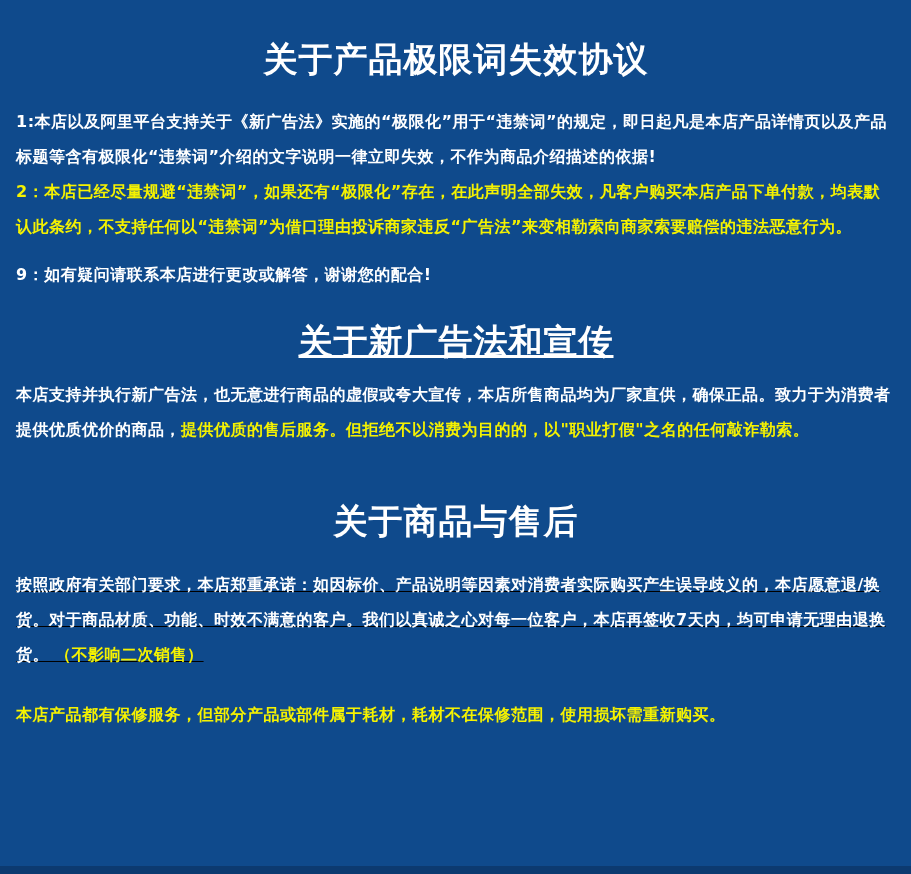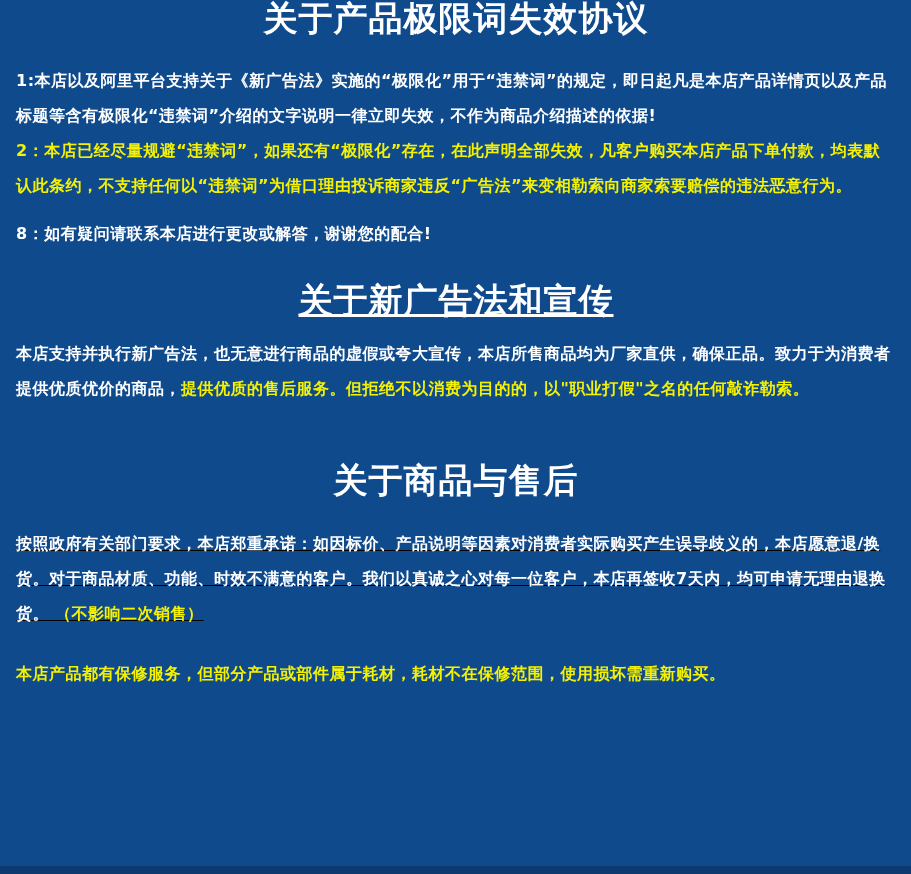--- a/index.html
+++ b/index.html
@@ -31,21 +31,21 @@
     margin: 0;
     font-size: 16px;
     line-height: 35px;
     text-align: left;
     letter-spacing: 0.5px;
   }
   .seg[data-color="white"]  { color: #ffffff; }
   .seg[data-color="yellow"] { color: #f5f200; }
 
   
-  .t1   { }
+  .t1   { padding-top: 41px; }
   .p1-1 { margin-top: 27px; }
   .p1-2 { }
   .p1-3 { margin-top: 13px; }
   .t2   { margin-top: 31px; text-decoration: underline; }
   .p2-1 { margin-top: 18px; }
   .t3   { margin-top: 56px; }
   .p3-1 { margin-top: 28px; text-decoration: underline; }
   .p3-2 { margin-top: 25px; }
 
   .footer-bar {
@@ -62,21 +62,21 @@
 
 <div class="content">
 
   <section>
     <h1 class="sec-title t1">关于产品极限词失效协议</h1>
 
     <p class="para p1-1"><span class="seg" data-color="white">1:本店以及阿里平台支持关于《新广告法》实施的“极限化”用于“违禁词”的规定，即日起凡是本店产品详情页以及产品标题等含有极限化“违禁词”介绍的文字说明一律立即失效，不作为商品介绍描述的依据!</span></p>
 
     <p class="para p1-2"><span class="seg" data-color="yellow">2：本店已经尽量规避“违禁词”，如果还有“极限化”存在，在此声明全部失效，凡客户购买本店产品下单付款，均表默认此条约，不支持任何以“违禁词”为借口理由投诉商家违反“广告法”来变相勒索向商家索要赔偿的违法恶意行为。</span></p>
 
-    <p class="para p1-3"><span class="seg" data-color="white">8：如有疑问请联系本店进行更改或解答，谢谢您的配合!</span></p>
+    <p class="para p1-3"><span class="seg" data-color="white">9：如有疑问请联系本店进行更改或解答，谢谢您的配合!</span></p>
   </section>
 
   <section>
     <h1 class="sec-title t2">关于新广告法和宣传</h1>
 
     <p class="para p2-1"><span class="seg" data-color="white">本店支持并执行新广告法，也无意进行商品的虚假或夸大宣传，本店所售商品均为厂家直供，确保正品。致力于为消费者提供优质优价的商品，</span><span class="seg" data-color="yellow">提供优质的售后服务。但拒绝不以消费为目的的，以"职业打假"之名的任何敲诈勒索。</span></p>
   </section>
 
   <section>
     <h1 class="sec-title t3">关于商品与售后</h1>

